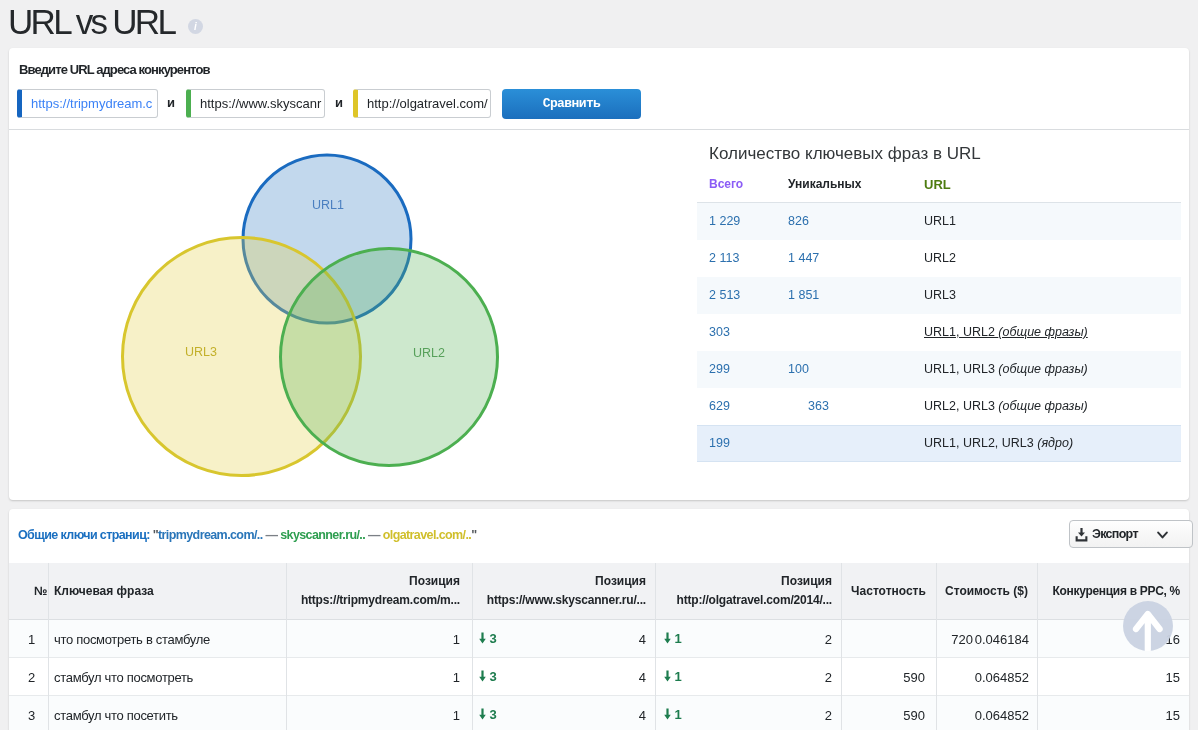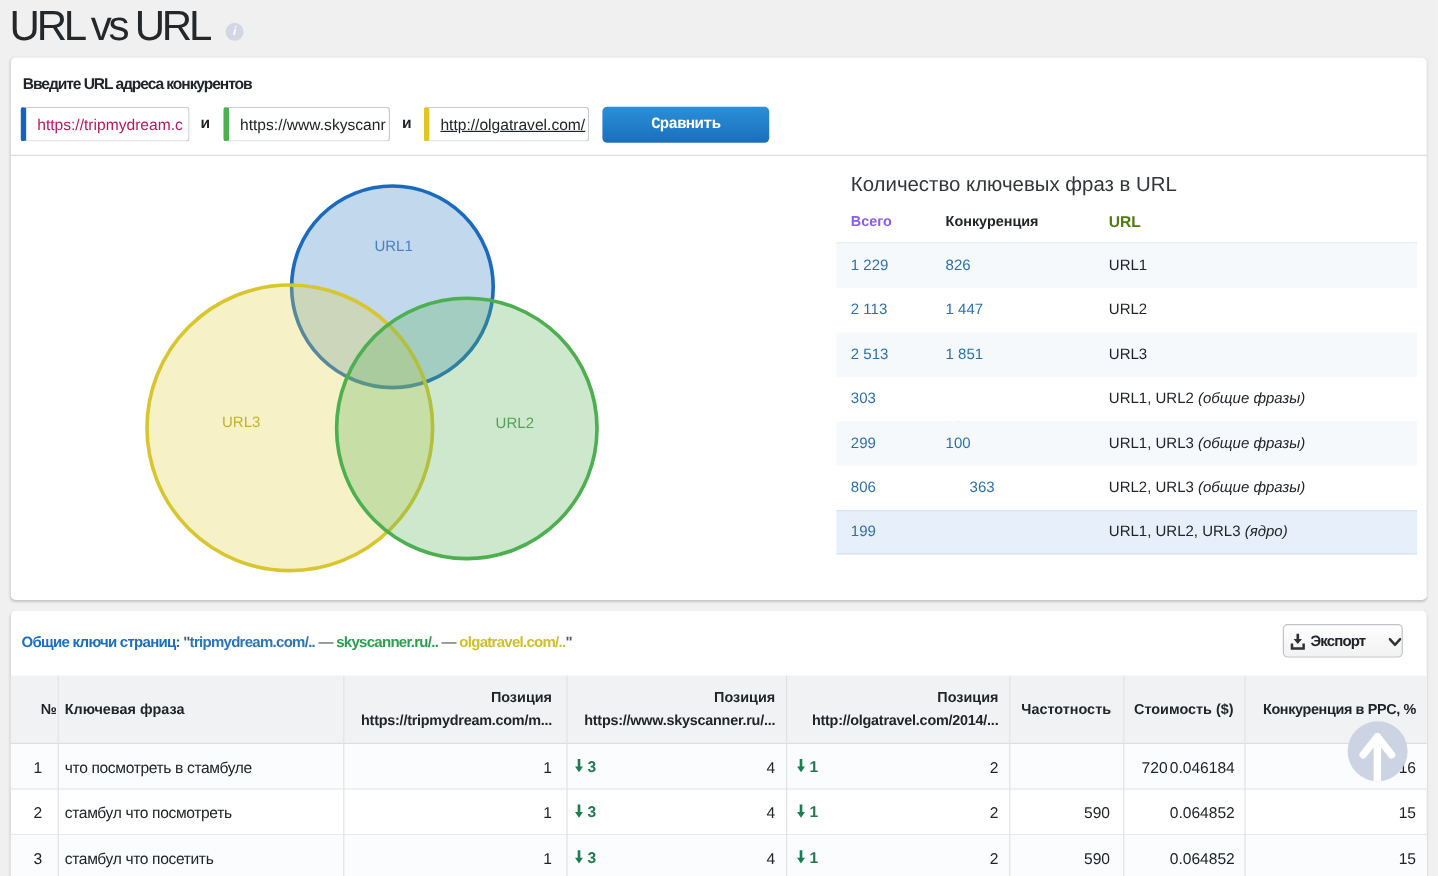--- a/index.html
+++ b/index.html
@@ -13,39 +13,39 @@
 <body>
 
 <div class="abs" style="left:8px; top:2px; font-size:35px; color:#25282b; letter-spacing:-2.7px;">URL vs URL</div>
 <div class="abs" style="left:188px; top:19px; width:15px; height:15px; border-radius:50%; background:#d2d7e3; color:#fff; font-size:10px; font-weight:bold; text-align:center; line-height:15px; font-style:italic;">i</div>
 
 <div class="panel" style="left:9px; top:48px; width:1180px; height:452px;"></div>
 <div class="abs" style="left:9px; top:128.5px; width:1180px; height:1px; background:#d9dcdf;"></div>
 
 <div class="abs" style="left:19px; top:62px; font-size:13px; font-weight:bold; color:#212529; letter-spacing:-0.9px;">Введите URL адреса конкурентов</div>
 
-<div class="abs" style="left:17px; top:89px; width:141px; height:29px; background:#fff; border:1px solid #c9cdd1; border-left:5px solid #1565c0; border-radius:3px; font-size:13px; color:#be185d; line-height:27px; padding-left:9px; overflow:hidden; white-space:nowrap;">https://tripmydream.c</div>
+<div class="abs" style="left:17px; top:89px; width:141px; height:29px; background:#fff; border:1px solid #c9cdd1; border-left:5px solid #1565c0; border-radius:3px; font-size:13px; color:#3b82f6; line-height:27px; padding-left:9px; overflow:hidden; white-space:nowrap;">https://tripmydream.c</div>
 <div class="abs" style="left:167px; top:95px; font-size:13px; font-weight:bold; color:#212529;">и</div>
 <div class="abs" style="left:186px; top:89px; width:139px; height:29px; background:#fff; border:1px solid #c9cdd1; border-left:5px solid #4caf50; border-radius:3px; font-size:13px; color:#212529; line-height:27px; padding-left:9px; overflow:hidden; white-space:nowrap;">https://www.skyscanr</div>
 <div class="abs" style="left:335px; top:95px; font-size:13px; font-weight:bold; color:#212529;">и</div>
-<div class="abs" style="left:353px; top:89px; width:138px; height:29px; background:#fff; border:1px solid #c9cdd1; border-left:5px solid #dec528; border-radius:3px; font-size:13px; color:#212529; line-height:27px; padding-left:9px; overflow:hidden; white-space:nowrap;text-decoration:underline;">http://olgatravel.com/</div>
+<div class="abs" style="left:353px; top:89px; width:138px; height:29px; background:#fff; border:1px solid #c9cdd1; border-left:5px solid #dec528; border-radius:3px; font-size:13px; color:#212529; line-height:27px; padding-left:9px; overflow:hidden; white-space:nowrap;">http://olgatravel.com/</div>
 <div class="abs" style="left:502px; top:89px; width:139px; height:30px; background:linear-gradient(#2a8fd8,#1b6fbd); border-radius:4px; color:#fff; font-size:13px; font-weight:bold; letter-spacing:-0.6px; text-align:center; line-height:30px;font-family:Liberation Mono, monospace;">Сравнить</div>
 
 <svg class="abs" style="left:0; top:129px;" width="700" height="371" viewBox="0 0 700 371">
   <circle cx="327" cy="110" r="84" fill="#4285c8" fill-opacity="0.32" stroke="#1a6bc0" stroke-width="3"></circle>
   <circle cx="241.5" cy="227.5" r="119" fill="#e6d24a" fill-opacity="0.30" stroke="#d8c62e" stroke-width="3"></circle>
   <circle cx="389" cy="228" r="108.5" fill="#59b259" fill-opacity="0.30" stroke="#4caf50" stroke-width="3"></circle>
   <text x="328" y="80" font-size="12.5" fill="#4a7fc0" text-anchor="middle">URL1</text>
   <text x="201" y="227" font-size="12.5" fill="#c3b02a" text-anchor="middle">URL3</text>
   <text x="429" y="228" font-size="12.5" fill="#57a05a" text-anchor="middle">URL2</text>
 </svg>
 
 <div class="abs" style="left:709px; top:144px; font-size:17px; color:#33373a;">Количество ключевых фраз в URL</div>
 <div class="abs" style="left:709px; top:177px; font-size:12px; font-weight:bold; color:#8b5cf6;">Всего</div>
-<div class="abs" style="left:788px; top:177px; font-size:12px; font-weight:bold; color:#212529;">Конкуренция</div>
+<div class="abs" style="left:788px; top:177px; font-size:12px; font-weight:bold; color:#212529;">Уникальных</div>
 <div class="abs" style="left:924px; top:177px; font-size:13px; font-weight:bold; color:#4d7c0f;">URL</div>
 
 <div class="abs" style="left:697px; top:202px; width:484px; height:1px; background:#dde3e8;"></div>
 <div id="venntable" class="abs" style="left:697px; top:203px; width:484px; font-size:12.5px;">
   <div style="position:relative; height:37px; background:#f5f9fc;">
       <span class="abs num" style="left:12px; top:11px;">1 229</span>
       <span class="abs num" style="left:91px; top:11px;">826</span>
       <span class="abs" style="left:227px; top:11px; color:#212529;">URL1</span>
     </div>
   <div style="position:relative; height:37px;">
@@ -54,43 +54,43 @@
       <span class="abs" style="left:227px; top:11px; color:#212529;">URL2</span>
     </div>
   <div style="position:relative; height:37px; background:#f5f9fc;">
       <span class="abs num" style="left:12px; top:11px;">2 513</span>
       <span class="abs num" style="left:91px; top:11px;">1 851</span>
       <span class="abs" style="left:227px; top:11px; color:#212529;">URL3</span>
     </div>
   <div style="position:relative; height:37px;">
       <span class="abs num" style="left:12px; top:11px;">303</span>
       <span class="abs num" style="left:91px; top:11px;margin-top:24px;">104</span>
-      <span class="abs" style="left:227px; top:11px; color:#212529;">URL1, URL2 <i>(общие фразы)</i></span>
+      <span class="abs" style="left:227px; top:11px; color:#212529;text-decoration:underline;">URL1, URL2 <i>(общие фразы)</i></span>
     </div>
   <div style="position:relative; height:37px; background:#f5f9fc;">
       <span class="abs num" style="left:12px; top:11px;">299</span>
       <span class="abs num" style="left:91px; top:11px;">100</span>
       <span class="abs" style="left:227px; top:11px; color:#212529;">URL1, URL3 <i>(общие фразы)</i></span>
     </div>
   <div style="position:relative; height:37px;">
-      <span class="abs num" style="left:12px; top:11px;">806</span>
+      <span class="abs num" style="left:12px; top:11px;">629</span>
       <span class="abs num" style="left:91px; top:11px;margin-left:20px;">363</span>
       <span class="abs" style="left:227px; top:11px; color:#212529;">URL2, URL3 <i>(общие фразы)</i></span>
     </div>
   <div style="position:relative; height:37px; background:#e6effa; border-top:1px solid #d5e3f2; border-bottom:1px solid #d5e3f2;text-decoration:underline;">
       <span class="abs num" style="left:12px; top:10px;">199</span>
       <span class="abs" style="left:227px; top:10px; color:#212529;">URL1, URL2, URL3 <i>(ядро)</i></span>
     </div>
 </div>
 
 <div class="panel" style="left:9px; top:509px; width:1180px; height:226px;"></div>
 
 <div class="abs" style="left:18px; top:528px; font-size:12.5px; font-weight:bold; color:#1a6fc0; letter-spacing:-0.6px;">Общие ключи страниц: <span style="color:#54585c;">"</span><span style="color:#2a76b9;">tripmydream.com/..</span> <span style="color:#7b8086;">—</span> <span style="color:#2e9e50;">skyscanner.ru/..</span> <span style="color:#7b8086;">—</span> <span style="color:#d0bf2b;">olgatravel.com/..</span><span style="color:#54585c;">"</span></div>
 
-<div class="abs" style="left:1069px; top:520px; width:100px; height:28px; background:linear-gradient(#fefefe,#f2f2f2); border:1px solid #bfc3c7; border-radius:4px;">
+<div class="abs" style="left:1069px; top:520px; width:124px; height:28px; background:linear-gradient(#fefefe,#f2f2f2); border:1px solid #bfc3c7; border-radius:4px;">
   <svg class="abs" style="left:5px; top:7px;" width="13" height="14" viewBox="0 0 13 14">
       <path fill="#2f3337" d="M5.4 0 h2.2 v4.6 h2.4 L6.5 8.6 L3 4.6 h2.4 z"></path>
       <path fill="#2f3337" d="M0.6 8.2 h2.1 v3.1 h7.6 v-3.1 h2.1 v5.3 h-11.8 z"></path>
     </svg>
   <span class="abs" style="left:22px; top:6px; font-size:12.5px; font-weight:bold; color:#212529; letter-spacing:-0.7px;">Экспорт</span>
   <svg class="abs" style="left:87px; top:10px;" width="11" height="9" viewBox="0 0 11 9">
       <path fill="none" stroke="#2f3337" stroke-width="2" stroke-linecap="round" stroke-linejoin="round" d="M1.2 1.6 L5.5 6.4 L9.8 1.6"></path>
     </svg>
 </div>
 

